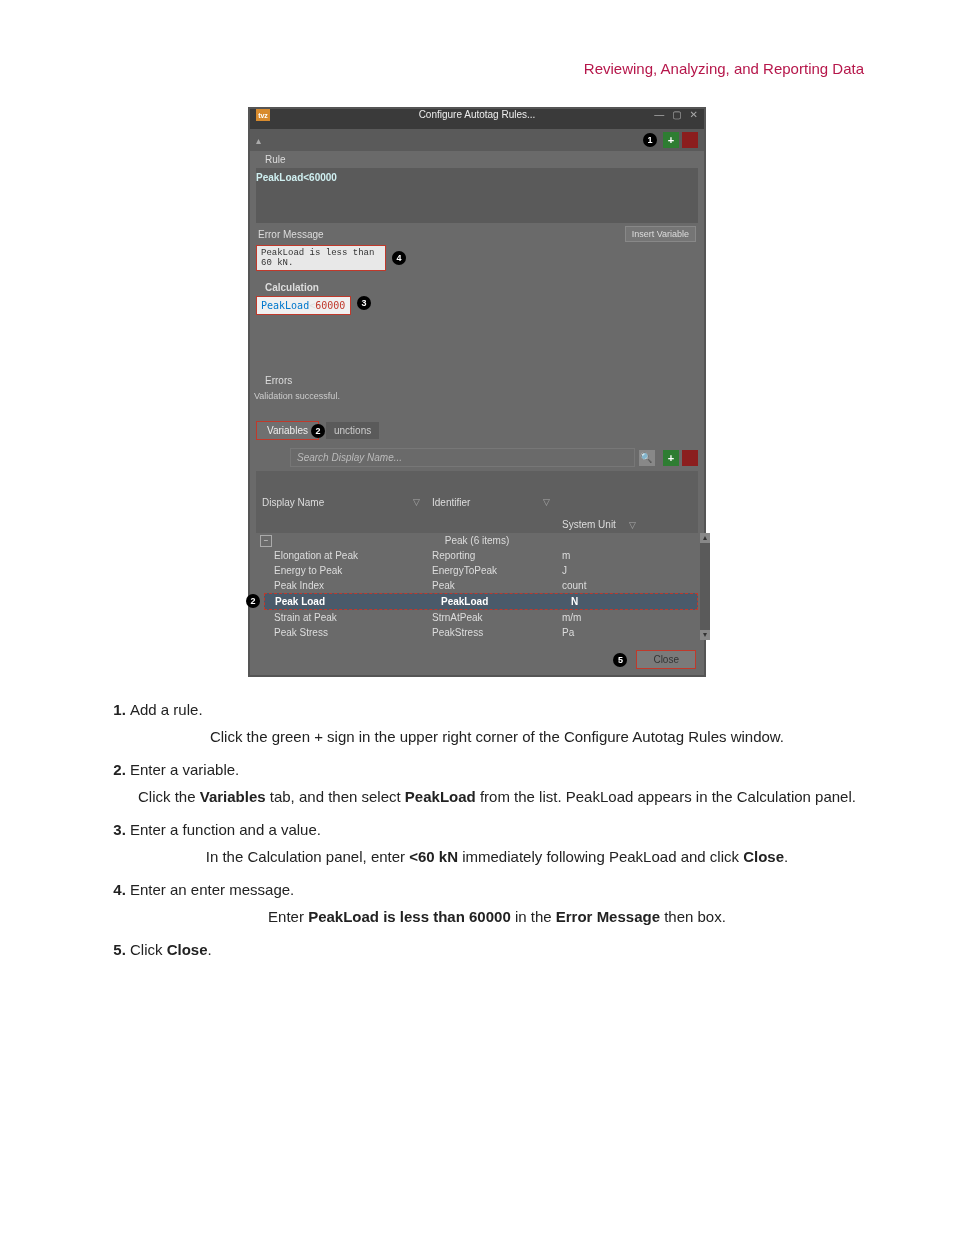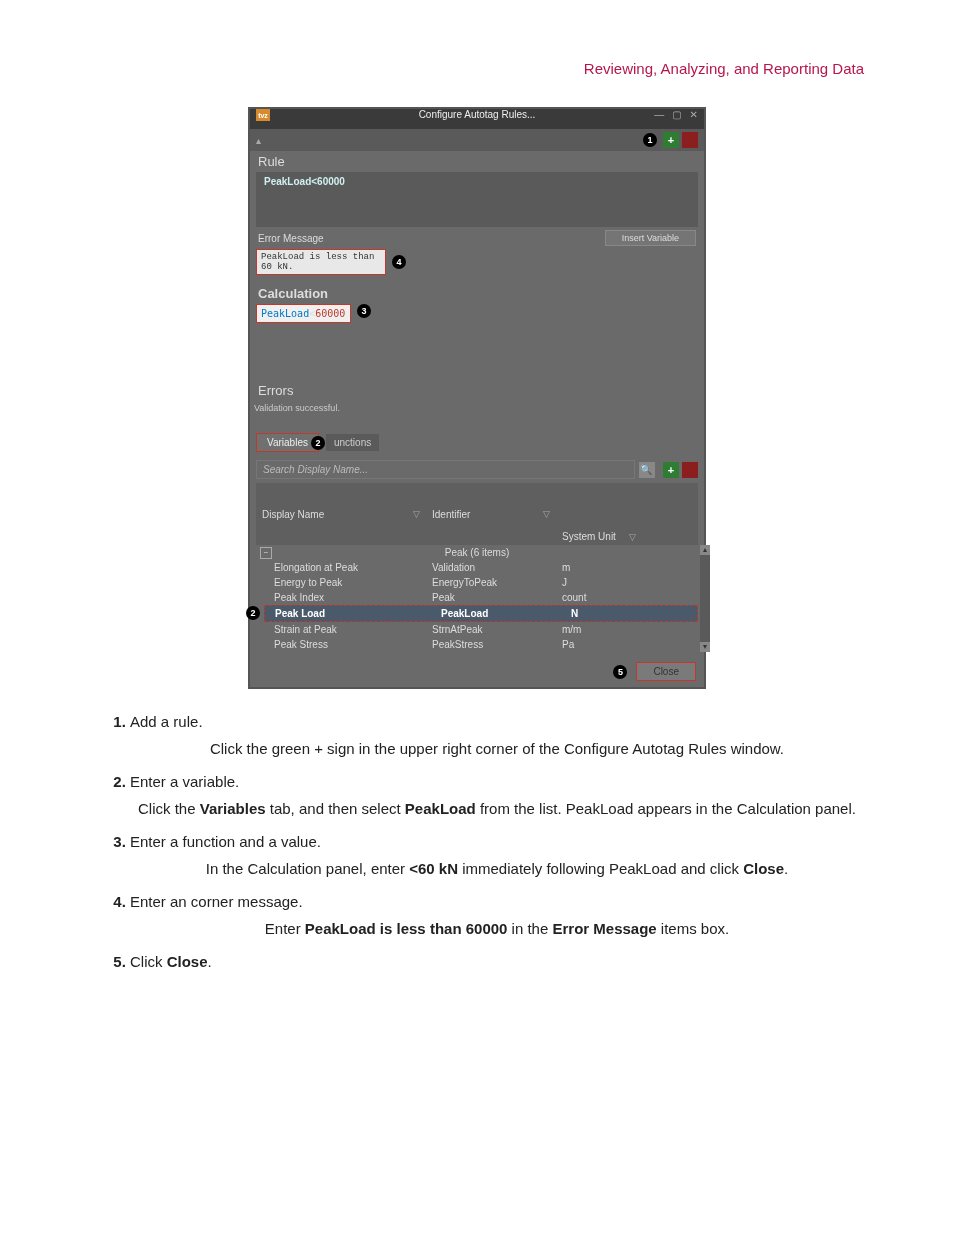--- a/index.html
+++ b/index.html
@@ -95,45 +95,45 @@
     font-weight: bold;
     margin-left: 3px;
   }
   .red-btn {
     width: 16px; height: 16px;
     background: #8b1e1e;
     display: inline-block;
     margin-left: 3px;
   }
   .section-label {
-    padding: 3px 8px;
-    font-size: 13px;
+    padding: 3px 15px;
+    font-size: 10px;
     color: #ddd;
   }
   .rule-display {
     margin: 0 6px;
-    padding: 4px 8px;
+    padding: 4px 0;
     background: #5a5a5a;
     color: #cfeff0;
     font-size: 10px;
     font-weight: bold;
     height: 55px;
     box-sizing: border-box;
   }
   .errmsg-row {
     display: flex;
     align-items: center;
     justify-content: space-between;
     padding: 3px 8px;
   }
   .insert-var-btn {
     background: #757575;
     border: 1px solid #888;
     color: #ddd;
-    padding: 2px 16px;
+    padding: 2px 6px;
     font-size: 9px;
   }
   .errmsg-box {
     margin: 0 6px 2px 6px;
     display: flex;
     align-items: center;
   }
   .errmsg-input {
     border: 1.5px solid #c0392b;
     background: #e8e8e8;
@@ -194,20 +194,21 @@
     margin: 8px 6px 4px 6px;
   }
   .search-input {
     flex: 1;
     background: #6a6a6a;
     border: 1px solid #777;
     padding: 3px 6px;
     color: #bbb;
     font-style: italic;
     font-size: 10px;
+    margin-left: 34px;
   }
   .search-icon {
     width: 16px; height: 16px;
     background: #888;
     margin-left: 4px;
     display: inline-flex;
     align-items: center;
     justify-content: center;
     font-size: 10px;
   }
@@ -427,21 +428,21 @@
         </div>
 
         <div class="scroll-area">
           <div class="group-row">
             <span class="group-toggle">−</span>
             <span>Peak (6 items)</span>
           </div>
 
           <div class="tr">
             <div class="td td1">Elongation at Peak</div>
-            <div class="td td2">Validation</div>
+            <div class="td td2">Reporting</div>
             <div class="td td3">m</div>
           </div>
           <div class="tr">
             <div class="td td1">Energy to Peak</div>
             <div class="td td2">EnergyToPeak</div>
             <div class="td td3">J</div>
           </div>
           <div class="tr">
             <div class="td td1">Peak Index</div>
             <div class="td td2">Peak</div>
@@ -486,22 +487,22 @@
       </li>
       <li>
         <span>Enter a variable.</span>
         <p><span>Click the </span><b>Variables</b><span> tab, and then select </span><b>PeakLoad</b><span> from the list. PeakLoad appears in the Calculation panel.</span></p>
       </li>
       <li>
         <span>Enter a function and a value.</span>
         <p><span>In the Calculation panel, enter </span><b>&lt;60 kN</b><span> immediately following PeakLoad and click </span><b>Close</b><span>.</span></p>
       </li>
       <li>
-        <span>Enter an corner message.</span>
-        <p><span>Enter </span><b>PeakLoad is less than 60000</b><span> in the </span><b>Error Message</b><span> items box.</span></p>
+        <span>Enter an enter message.</span>
+        <p><span>Enter </span><b>PeakLoad is less than 60000</b><span> in the </span><b>Error Message</b><span> then box.</span></p>
       </li>
       <li>
         <span>Click </span><b>Close</b><span>.</span>
       </li>
     </ol>
   </div>
 
 </div>
 
 </body></html>

